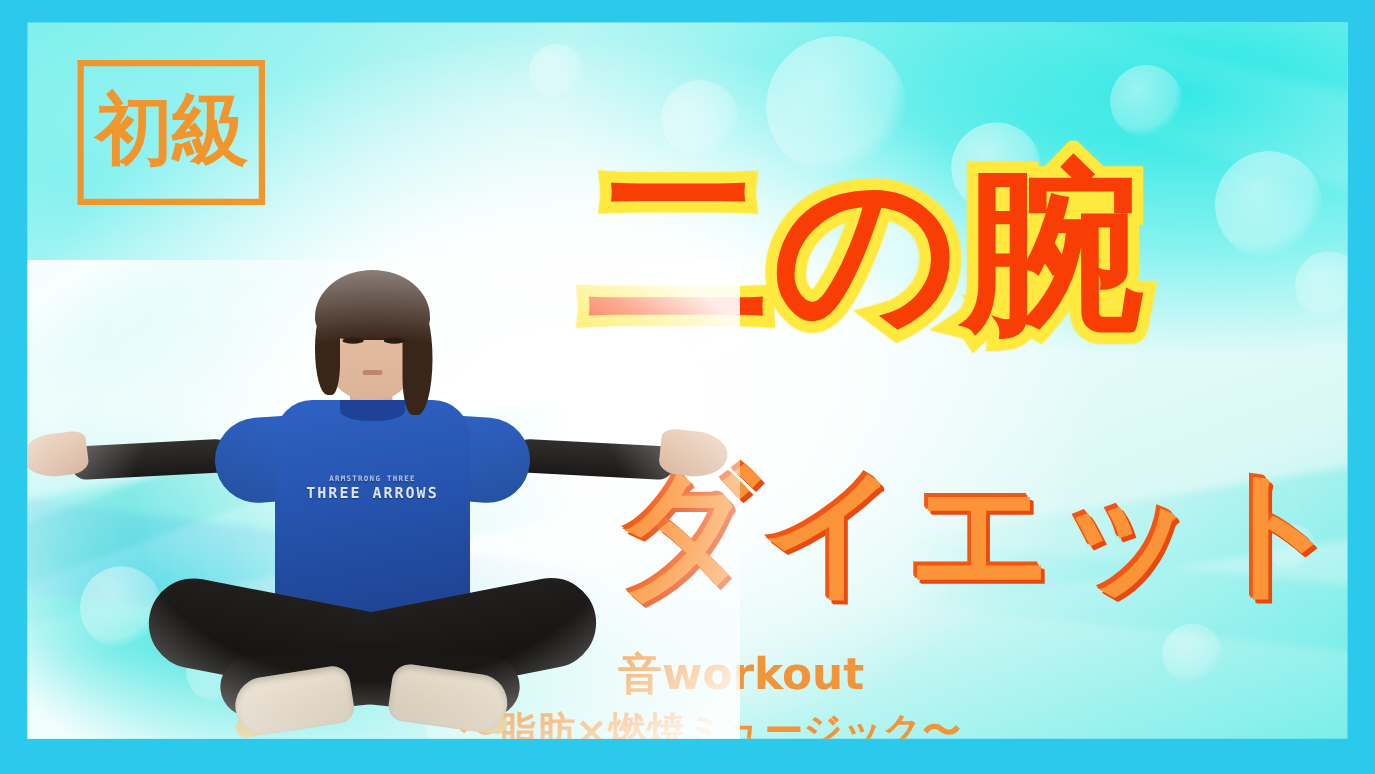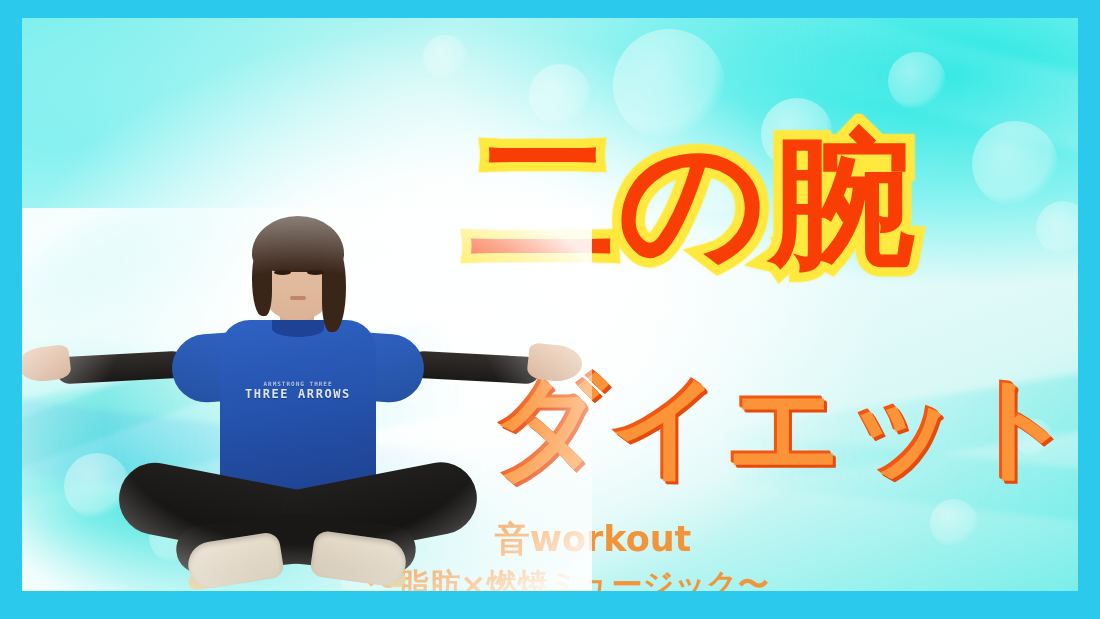--- a/index.html
+++ b/index.html
@@ -231,20 +231,23 @@
         <div class="bokeh" style="left: 96%; top: 32%; width: 54px; height: 54px; background: radial-gradient(circle at 38% 34%, rgba(255, 255, 255, 0.44) 0%, rgba(255, 255, 255, 0.22) 58%, rgba(255, 255, 255, 0) 72%);"></div>
         <div class="bokeh" style="left: 38%; top: 3%; width: 44px; height: 44px; background: radial-gradient(circle at 38% 34%, rgba(255, 255, 255, 0.42) 0%, rgba(255, 255, 255, 0.2) 58%, rgba(255, 255, 255, 0) 72%);"></div>
         <div class="bokeh" style="left: 4%; top: 76%; width: 66px; height: 66px; background: radial-gradient(circle at 38% 34%, rgba(255, 255, 255, 0.52) 0%, rgba(255, 255, 255, 0.3) 58%, rgba(255, 255, 255, 0) 72%);"></div>
         <div class="bokeh" style="left: 12%; top: 86%; width: 52px; height: 52px; background: radial-gradient(circle at 38% 34%, rgba(255, 255, 255, 0.48) 0%, rgba(255, 255, 255, 0.26) 58%, rgba(255, 255, 255, 0) 72%);"></div>
         <div class="bokeh" style="left: 20%; top: 72%; width: 40px; height: 40px; background: radial-gradient(circle at 38% 34%, rgba(255, 255, 255, 0.44) 0%, rgba(255, 255, 255, 0.22) 58%, rgba(255, 255, 255, 0) 72%);"></div>
         <div class="bokeh" style="left: 30%; top: 92%; width: 58px; height: 58px; background: radial-gradient(circle at 38% 34%, rgba(255, 255, 255, 0.44) 0%, rgba(255, 255, 255, 0.22) 58%, rgba(255, 255, 255, 0) 72%);"></div>
         <div class="bokeh" style="left: 86%; top: 84%; width: 48px; height: 48px; background: radial-gradient(circle at 38% 34%, rgba(255, 255, 255, 0.42) 0%, rgba(255, 255, 255, 0.2) 58%, rgba(255, 255, 255, 0) 72%);"></div>
         <div class="bokeh" style="left: 94%; top: 70%; width: 38px; height: 38px; background: radial-gradient(circle at 38% 34%, rgba(255, 255, 255, 0.4) 0%, rgba(255, 255, 255, 0.18) 58%, rgba(255, 255, 255, 0) 72%);"></div>
       </div>
 
+    <div id="level-badge" style="border-color: rgb(240, 150, 47);">
+      <span class="label" style="color: rgb(242, 149, 44);">初級</span>
+    </div>
 
     <div id="person">
       <div class="p hair-top"></div>
       <div class="p head"></div>
       <div class="p hair-l"></div>
       <div class="p hair-r"></div>
       <div class="p brow l"></div>
       <div class="p brow r"></div>
       <div class="p eye l"></div>
       <div class="p eye r"></div>

